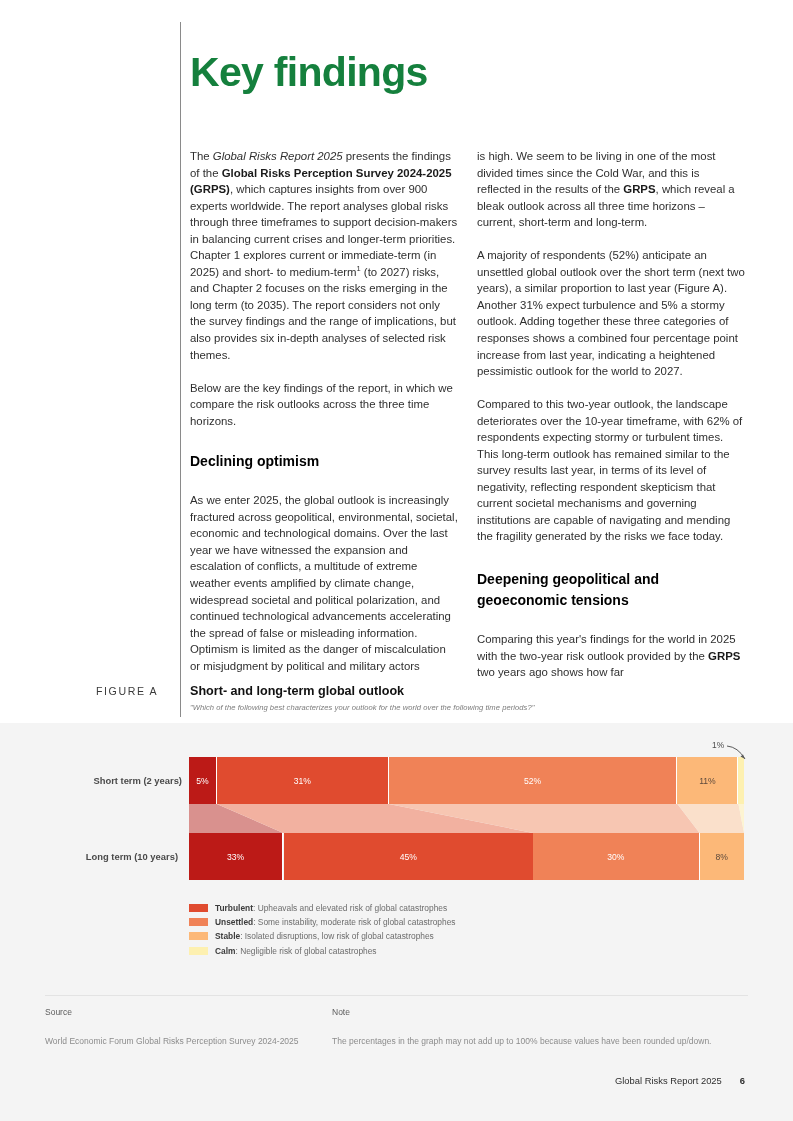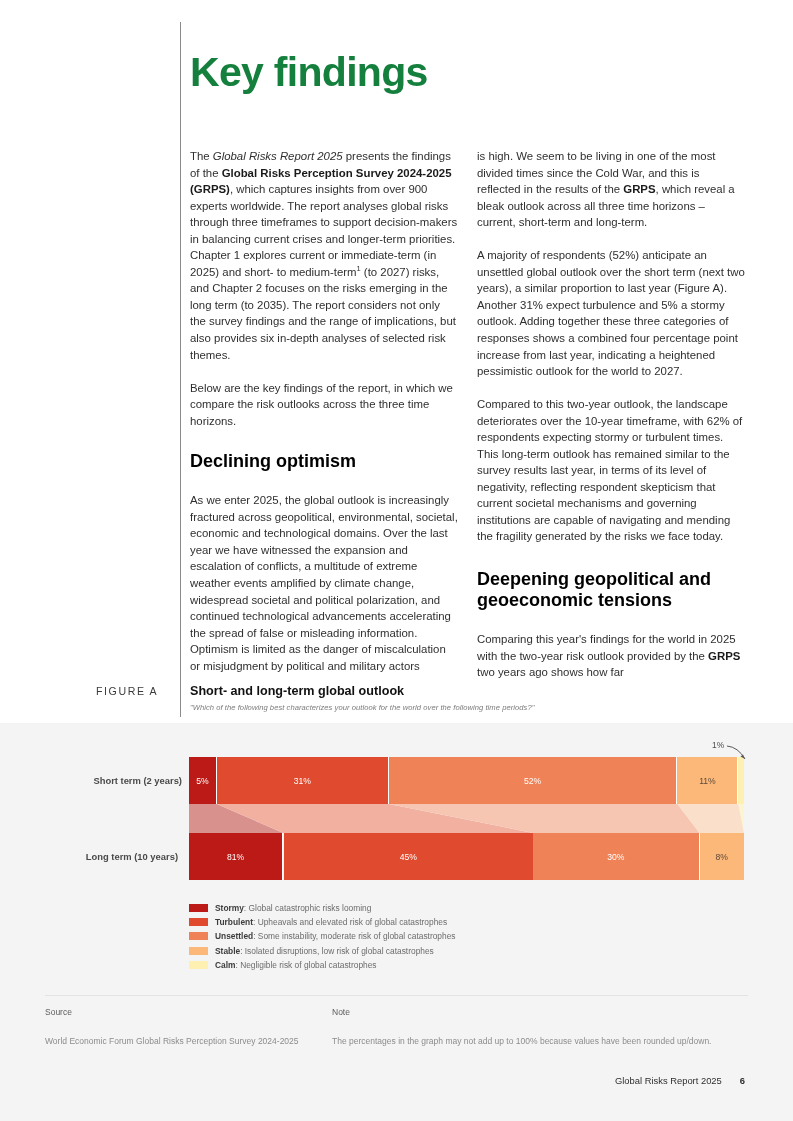--- a/index.html
+++ b/index.html
@@ -58,21 +58,21 @@
   .col-right { left: 477px; }
 
   .col p { margin: 0 0 16.5px 0; }
   .col p:last-child { margin-bottom: 0; }
 
   .col b { font-weight: bold; color: #1a1a1a; }
   .col i { font-style: italic; }
   .col sup { font-size: 7.5px; vertical-align: super; line-height: 0; }
 
   .subhead {
-    font-size: 18px;
+    font-size: 14px;
     font-weight: bold;
     color: #000000;
     line-height: 21px;
     margin: 24px 0 20px 0;
   }
   .subhead.first { margin-top: 22px; }
 
   
   .figure-label {
     position: absolute;
@@ -266,38 +266,34 @@
 
 <div class="bar bar-short">
   <div class="seg" style="left:0px;width:27.75px;background:#bc1a17;">5%</div>
   <div class="seg" style="left:27.75px;width:172.05px;background:#e04b2f;">31%</div>
   <div class="seg" style="left:199.8px;width:288.6px;background:#f08257;">52%</div>
   <div class="seg dark-text" style="left:488.4px;width:61.05px;background:#fcb878;">11%</div>
   <div class="seg" style="left:549.45px;width:5.55px;background:#fdf0b0;border-right:none;"></div>
 </div>
 
 <div class="bar bar-long">
-  <div class="seg" style="left:0px;width:94.35px;background:#bc1a17;">81%</div>
+  <div class="seg" style="left:0px;width:94.35px;background:#bc1a17;">33%</div>
   <div class="seg" style="left:95px;width:249.75px;background:#e04b2f;">45%</div>
   <div class="seg" style="left:344.1px;width:166.5px;background:#f08257;">30%</div>
   <div class="seg dark-text" style="left:510.6px;width:44.4px;background:#fcb878;border-right:none;">8%</div>
 </div>
 
 <div class="callout">1%</div>
 <svg class="callout-svg" viewBox="0 0 22 16">
   <path d="M1,1 Q12,2 19,14" stroke="#5a5a5a" stroke-width="1" fill="none"></path>
   <path d="M19,14 L14.5,11.5 L17,9.5 Z" fill="#5a5a5a"></path>
 </svg>
 
 <div class="legend">
   <div class="legend-row">
-    <span class="swatch" style="background:#bc1a17;"></span>
-    <span class="legend-text"><b>Stormy</b><span>: Global catastrophic risks looming</span></span>
-  </div>
-  <div class="legend-row">
     <span class="swatch" style="background:#e04b2f;"></span>
     <span class="legend-text"><b>Turbulent</b><span>: Upheavals and elevated risk of global catastrophes</span></span>
   </div>
   <div class="legend-row">
     <span class="swatch" style="background:#f08257;"></span>
     <span class="legend-text"><b>Unsettled</b><span>: Some instability, moderate risk of global catastrophes</span></span>
   </div>
   <div class="legend-row">
     <span class="swatch" style="background:#fcb878;"></span>
     <span class="legend-text"><b>Stable</b><span>: Isolated disruptions, low risk of global catastrophes</span></span>

